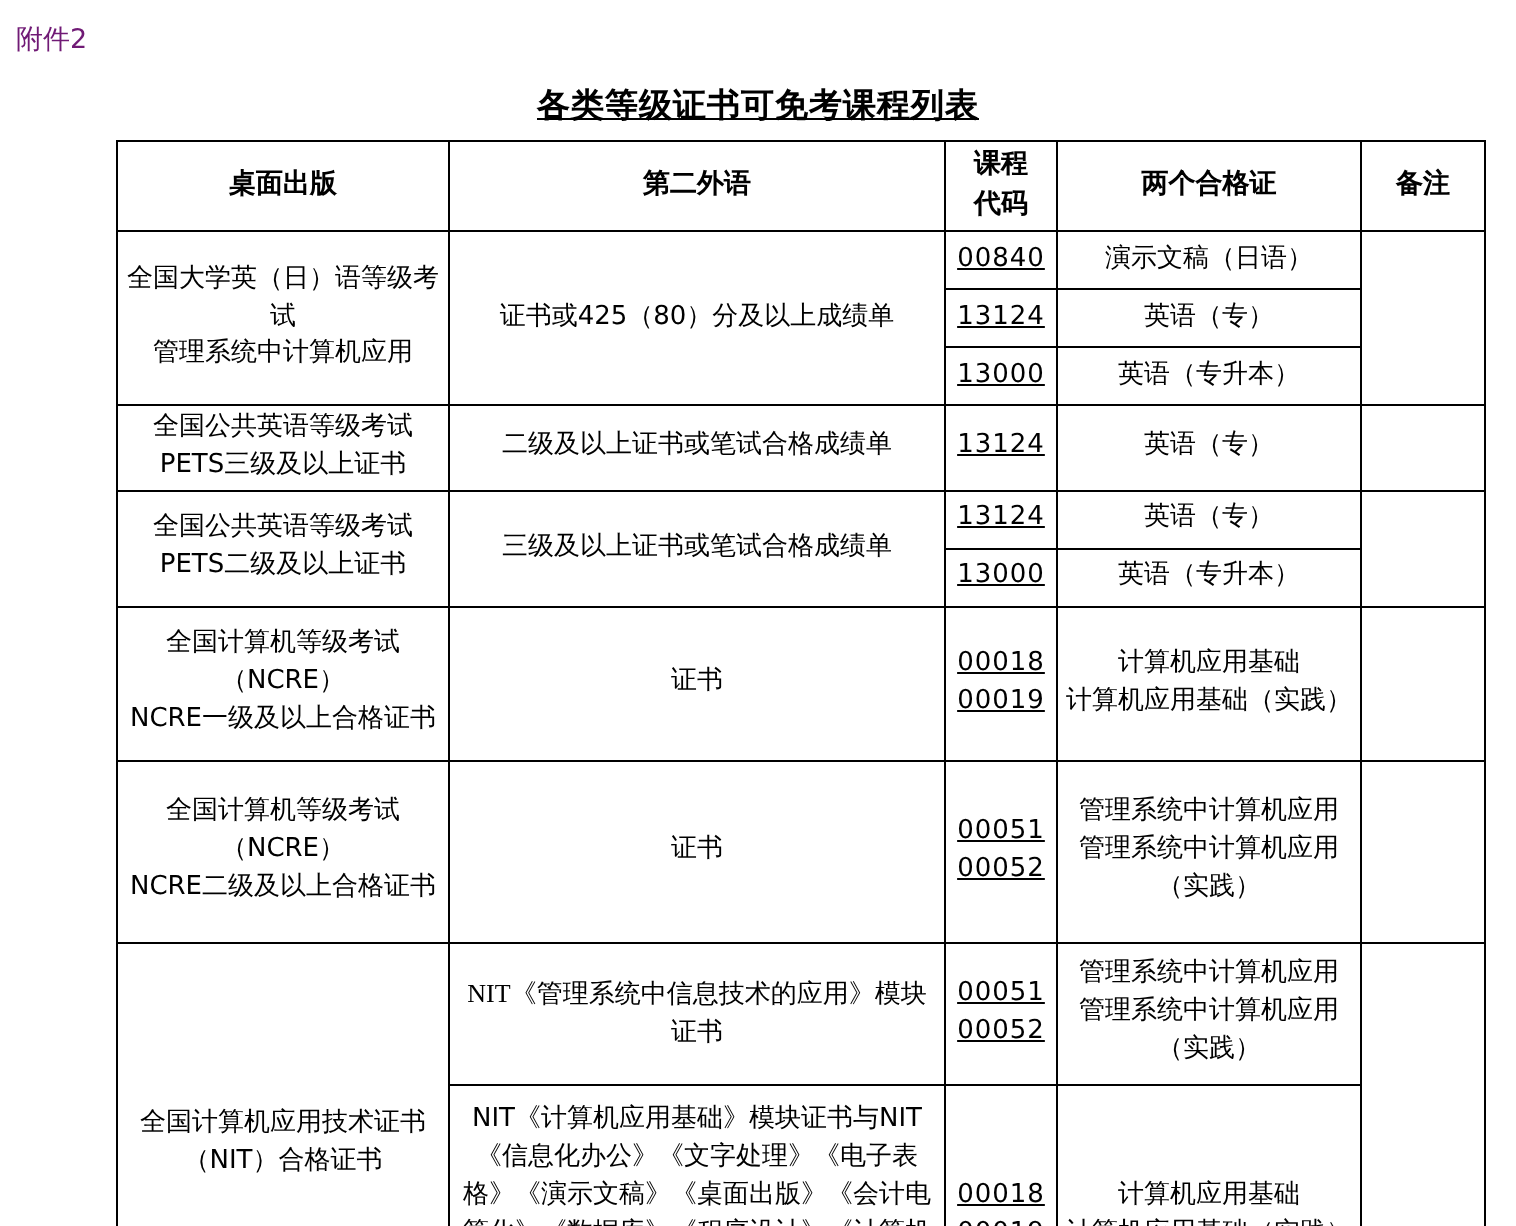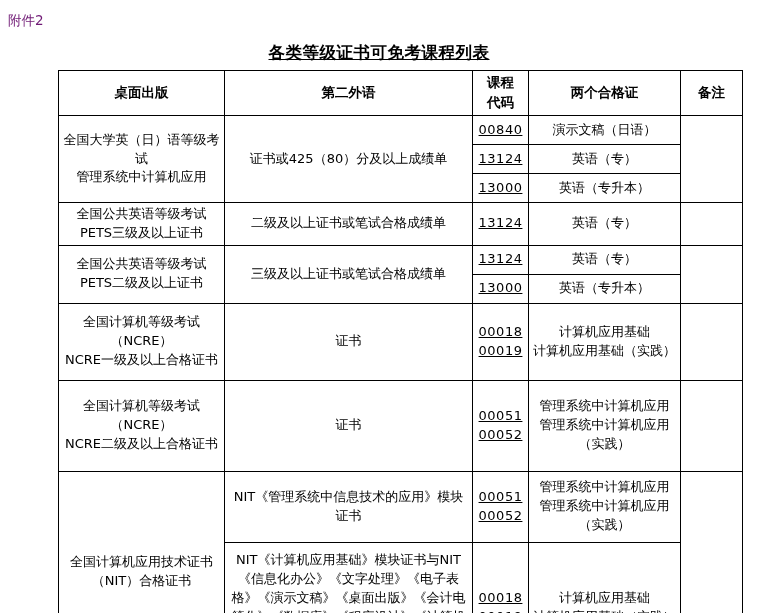--- a/index.html
+++ b/index.html
@@ -62,20 +62,21 @@
   .col-a { width: 166px; }
   .col-b { width: 248px; }
   .col-c { width: 56px; }
   .col-d { width: 152px; }
   .col-e { width: 62px; }
 
   .cell-left {
     text-align: left;
     padding-left: 6px;
     padding-right: 6px;
+    font-family: Liberation Serif, serif;
   }
   .cell-justify {
     text-align: justify;
     text-align-last: left;
     padding-left: 6px;
     padding-right: 6px;
     line-height: 1.55;
   }
   .tight { line-height: 1.4; }
   .code-cell { letter-spacing: 0.5px; text-decoration: underline; }

